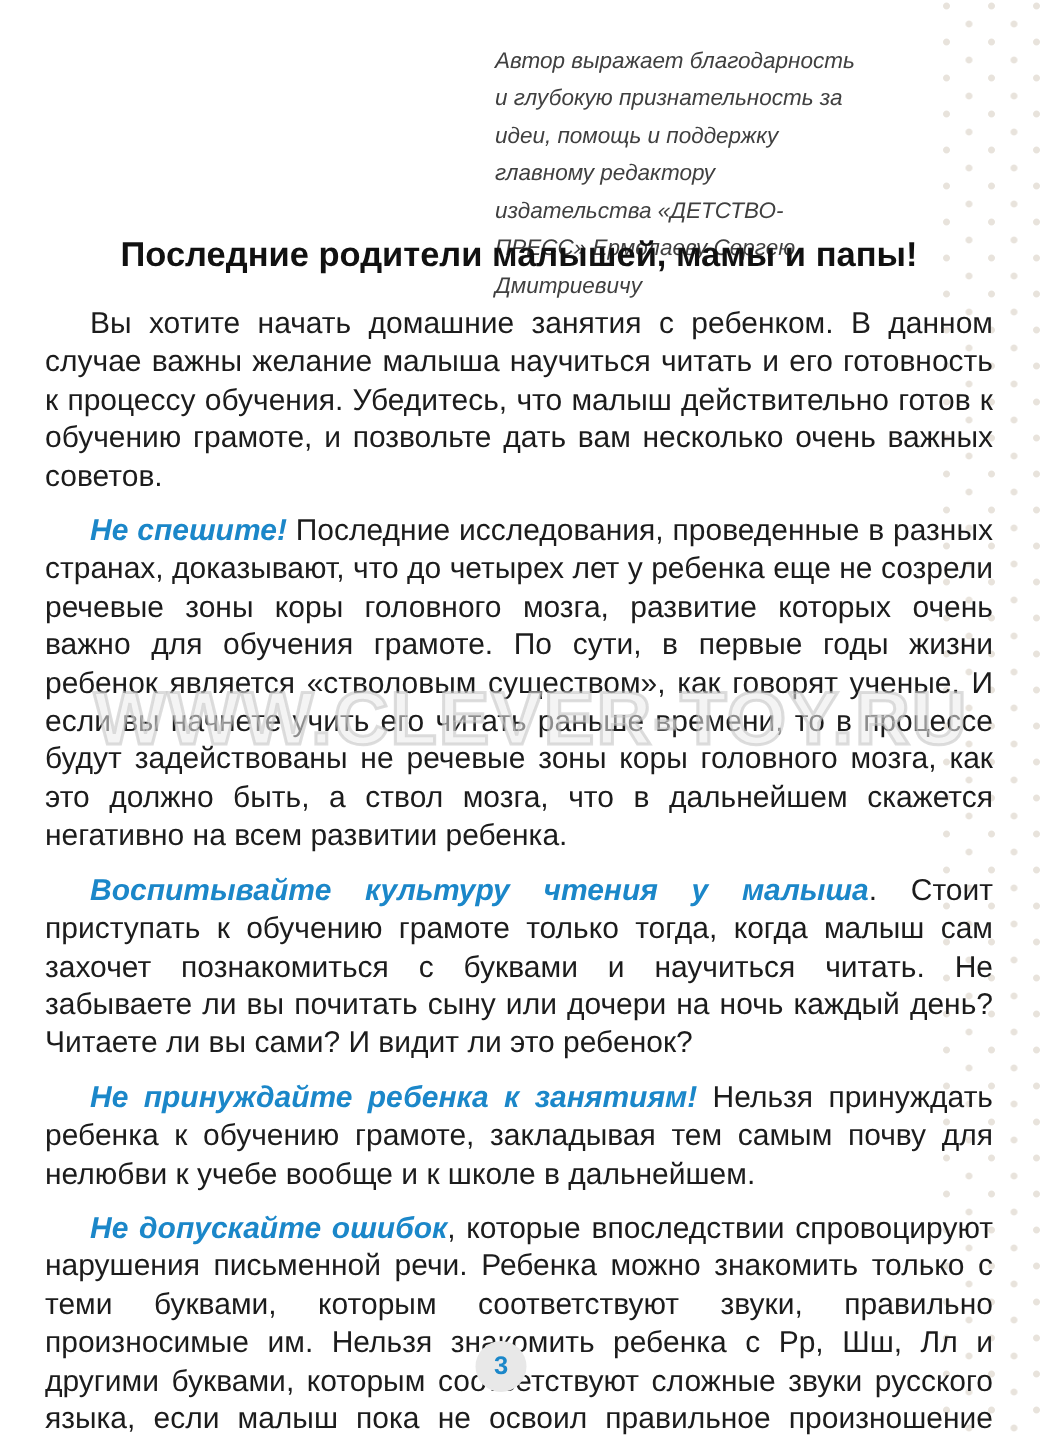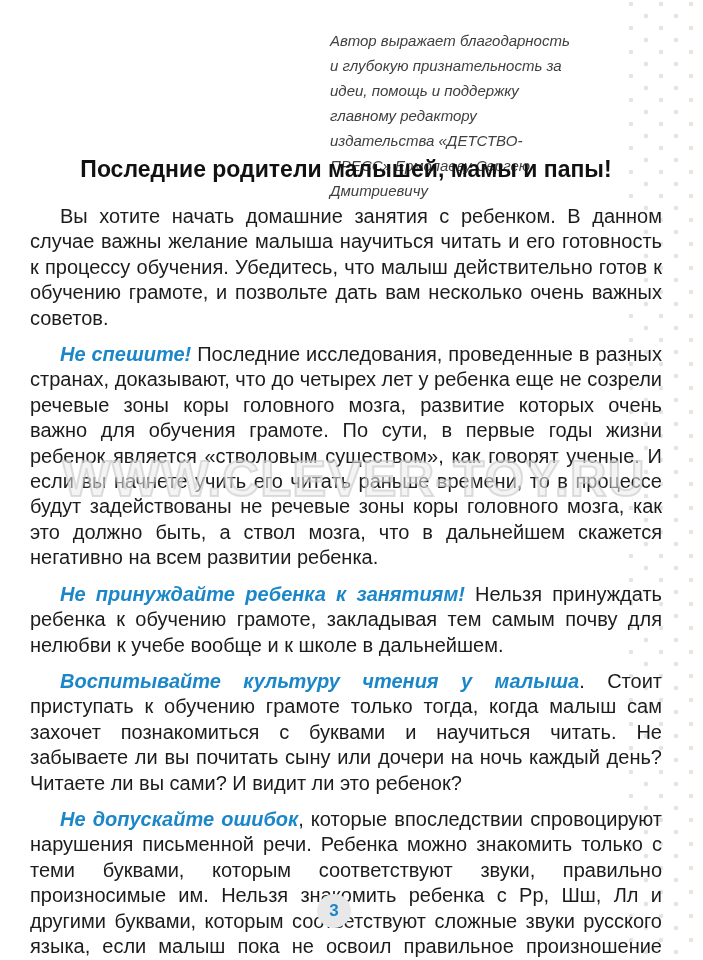--- a/index.html
+++ b/index.html
@@ -66,22 +66,22 @@
 
   <div class="dots-strip"></div>
 
   <div class="dedication">Автор выражает благодарность и глубокую признательность за идеи, помощь и поддержку главному редактору издательства «ДЕТСТВО-ПРЕСС» Ермолаеву Сергею Дмитриевичу</div>
 
   <h1 class="page-title">Последние родители малышей, мамы и папы!</h1>
 
   <div class="body-paragraphs">
       <p class="para"><span>Вы хотите начать домашние занятия с ребенком. В данном случае важны желание малыша научиться читать и его готовность к процессу обучения. Убедитесь, что малыш действительно готов к обучению грамоте, и позвольте дать вам несколько очень важных советов.</span></p>
       <p class="para"><span class="lead">Не спешите!</span><span> Последние исследования, проведенные в разных странах, доказывают, что до четырех лет у ребенка еще не созрели речевые зоны коры головного мозга, развитие которых очень важно для обучения грамоте. По сути, в первые годы жизни ребенок является «стволовым существом», как говорят ученые. И если вы начнете учить его читать раньше времени, то в процессе будут задействованы не речевые зоны коры головного мозга, как это должно быть, а ствол мозга, что в дальнейшем скажется негативно на всем развитии ребенка.</span></p>
+      <p class="para"><span class="lead">Воспитывайте культуру чтения у малыша</span><span>. Стоит приступать к обучению грамоте только тогда, когда малыш сам захочет познакомиться с буквами и научиться читать. Не забываете ли вы почитать сыну или дочери на ночь каждый день? Читаете ли вы сами? И видит ли это ребенок?</span></p>
       <p class="para"><span class="lead">Не принуждайте ребенка к занятиям!</span><span> Нельзя принуждать ребенка к обучению грамоте, закладывая тем самым почву для нелюбви к учебе вообще и к школе в дальнейшем.</span></p>
-      <p class="para"><span class="lead">Воспитывайте культуру чтения у малыша</span><span>. Стоит приступать к обучению грамоте только тогда, когда малыш сам захочет познакомиться с буквами и научиться читать. Не забываете ли вы почитать сыну или дочери на ночь каждый день? Читаете ли вы сами? И видит ли это ребенок?</span></p>
       <p class="para"><span class="lead">Не допускайте ошибок</span><span>, которые впоследствии спровоцируют нарушения письменной речи. Ребенка можно знакомить только с теми буквами, которым соответствуют звуки, правильно произносимые им. Нельзя знакомить ребенка с Рр, Шш, Лл и другими буквами, которым соответствуют сложные звуки русского языка, если малыш пока не освоил правильное произношение звуков, которые обозначаются этими буквами. Представьте, как ребенок будет читать слова «шуба», «шапка» и «кошка», если он произносит звук [ш] как [с]. Они будут звучать, как «суба», «сапка» и «коска». А это может спровоцировать нарушения письменной речи (дисграфию, дислексию) в дальнейшем. Именно это часто становится одной из причин неуспеваемости ребенка при изучении русского языка в школе.</span></p>
     </div>
 
   <div class="watermark">WWW.CLEVER-TOY.RU</div>
 
   <div class="page-badge">
     <span>3</span>
   </div>
 
 </div>

